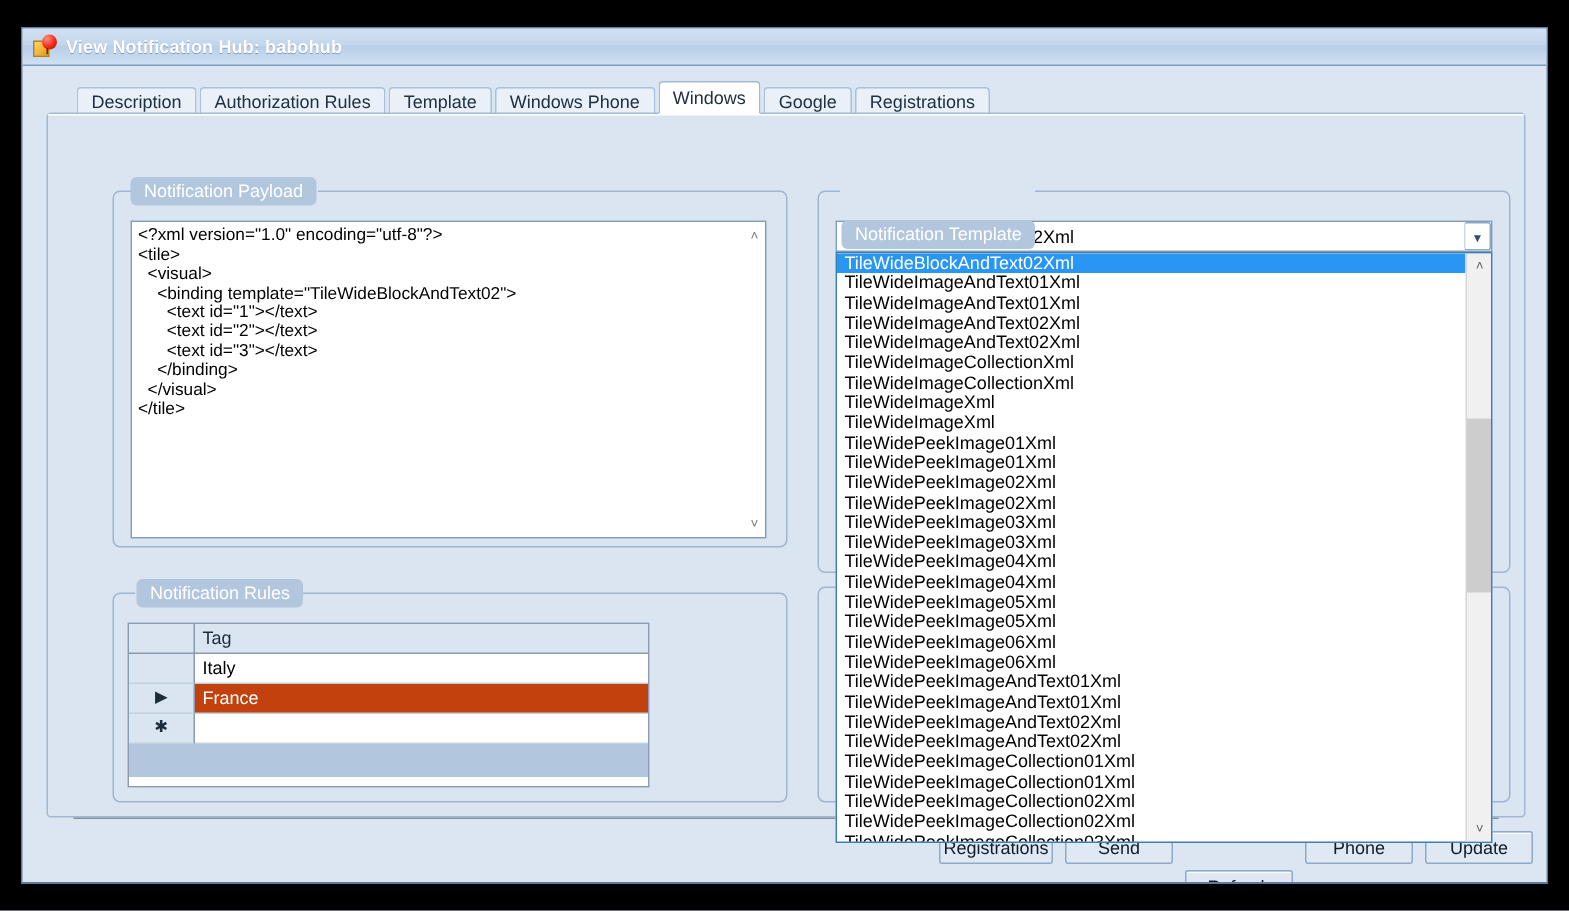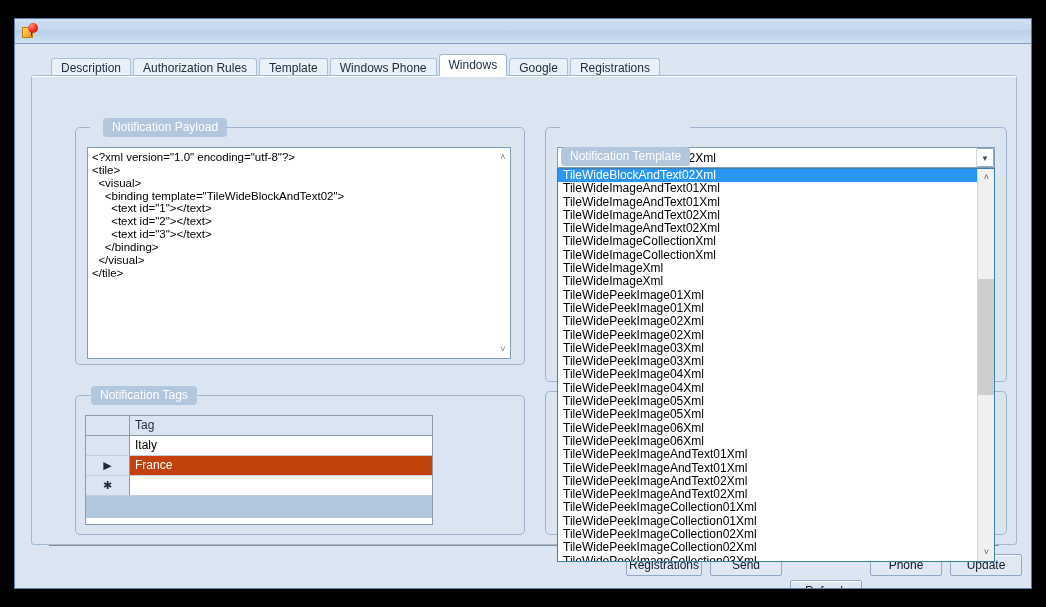--- a/index.html
+++ b/index.html
@@ -217,62 +217,63 @@
 </head>
 <body>
 
 <div class="window">
 
   <div class="titlebar">
     <div class="title-icon">
       <div class="box"></div>
         <div class="ball"></div>
     </div>
+    <div class="ttl">View Notification Hub: babohub</div>
   </div>
 
   <div class="tabstrip">
     <div class="tabrow" id="tabrow">
         <div class="tab">Description</div>
         <div class="tab">Authorization Rules</div>
         <div class="tab">Template</div>
         <div class="tab">Windows Phone</div>
         <div class="tab active">Windows</div>
         <div class="tab">Google</div>
         <div class="tab">Registrations</div>
       </div>
   </div>
 
   <div class="mainpanel">
     <div class="innerline"></div>
   </div>
 
   <div class="group" style="left:60px;top:108px;width:450px;height:238px;"></div>
   <div class="group-mask" style="left:75px;top:106px;width:122px;"></div>
-  <div class="group-title" style="left:88px;top:99px;">Notification Payload</div>
+  <div class="group-title" style="left:72px;top:99px;">Notification Payload</div>
 
   <div class="payload-box">
     <div class="payload-text">&lt;?xml version="1.0" encoding="utf-8"?&gt;
 &lt;tile&gt;
   &lt;visual&gt;
     &lt;binding template="TileWideBlockAndText02"&gt;
       &lt;text id="1"&gt;&lt;/text&gt;
       &lt;text id="2"&gt;&lt;/text&gt;
       &lt;text id="3"&gt;&lt;/text&gt;
     &lt;/binding&gt;
   &lt;/visual&gt;
 &lt;/tile&gt;</div>
     <div class="vsb">
       <div class="arrow up">˄</div>
       <div class="arrow down">˅</div>
     </div>
   </div>
 
   <div class="group" style="left:60px;top:376px;width:450px;height:140px;"></div>
   <div class="group-mask" style="left:75px;top:374px;width:108px;"></div>
-  <div class="group-title" style="left:76px;top:367px;">Notification Tags</div>
+  <div class="group-title" style="left:76px;top:367px;">Notification Rules</div>
 
   <div class="grid">
     <div id="gridbody">
         <div class="grid-row header">
           <div class="rh"></div>
           <div class="cell">Tag</div>
         </div>
         <div class="grid-row">
           <div class="rh"></div>
           <div class="cell">Italy</div>

